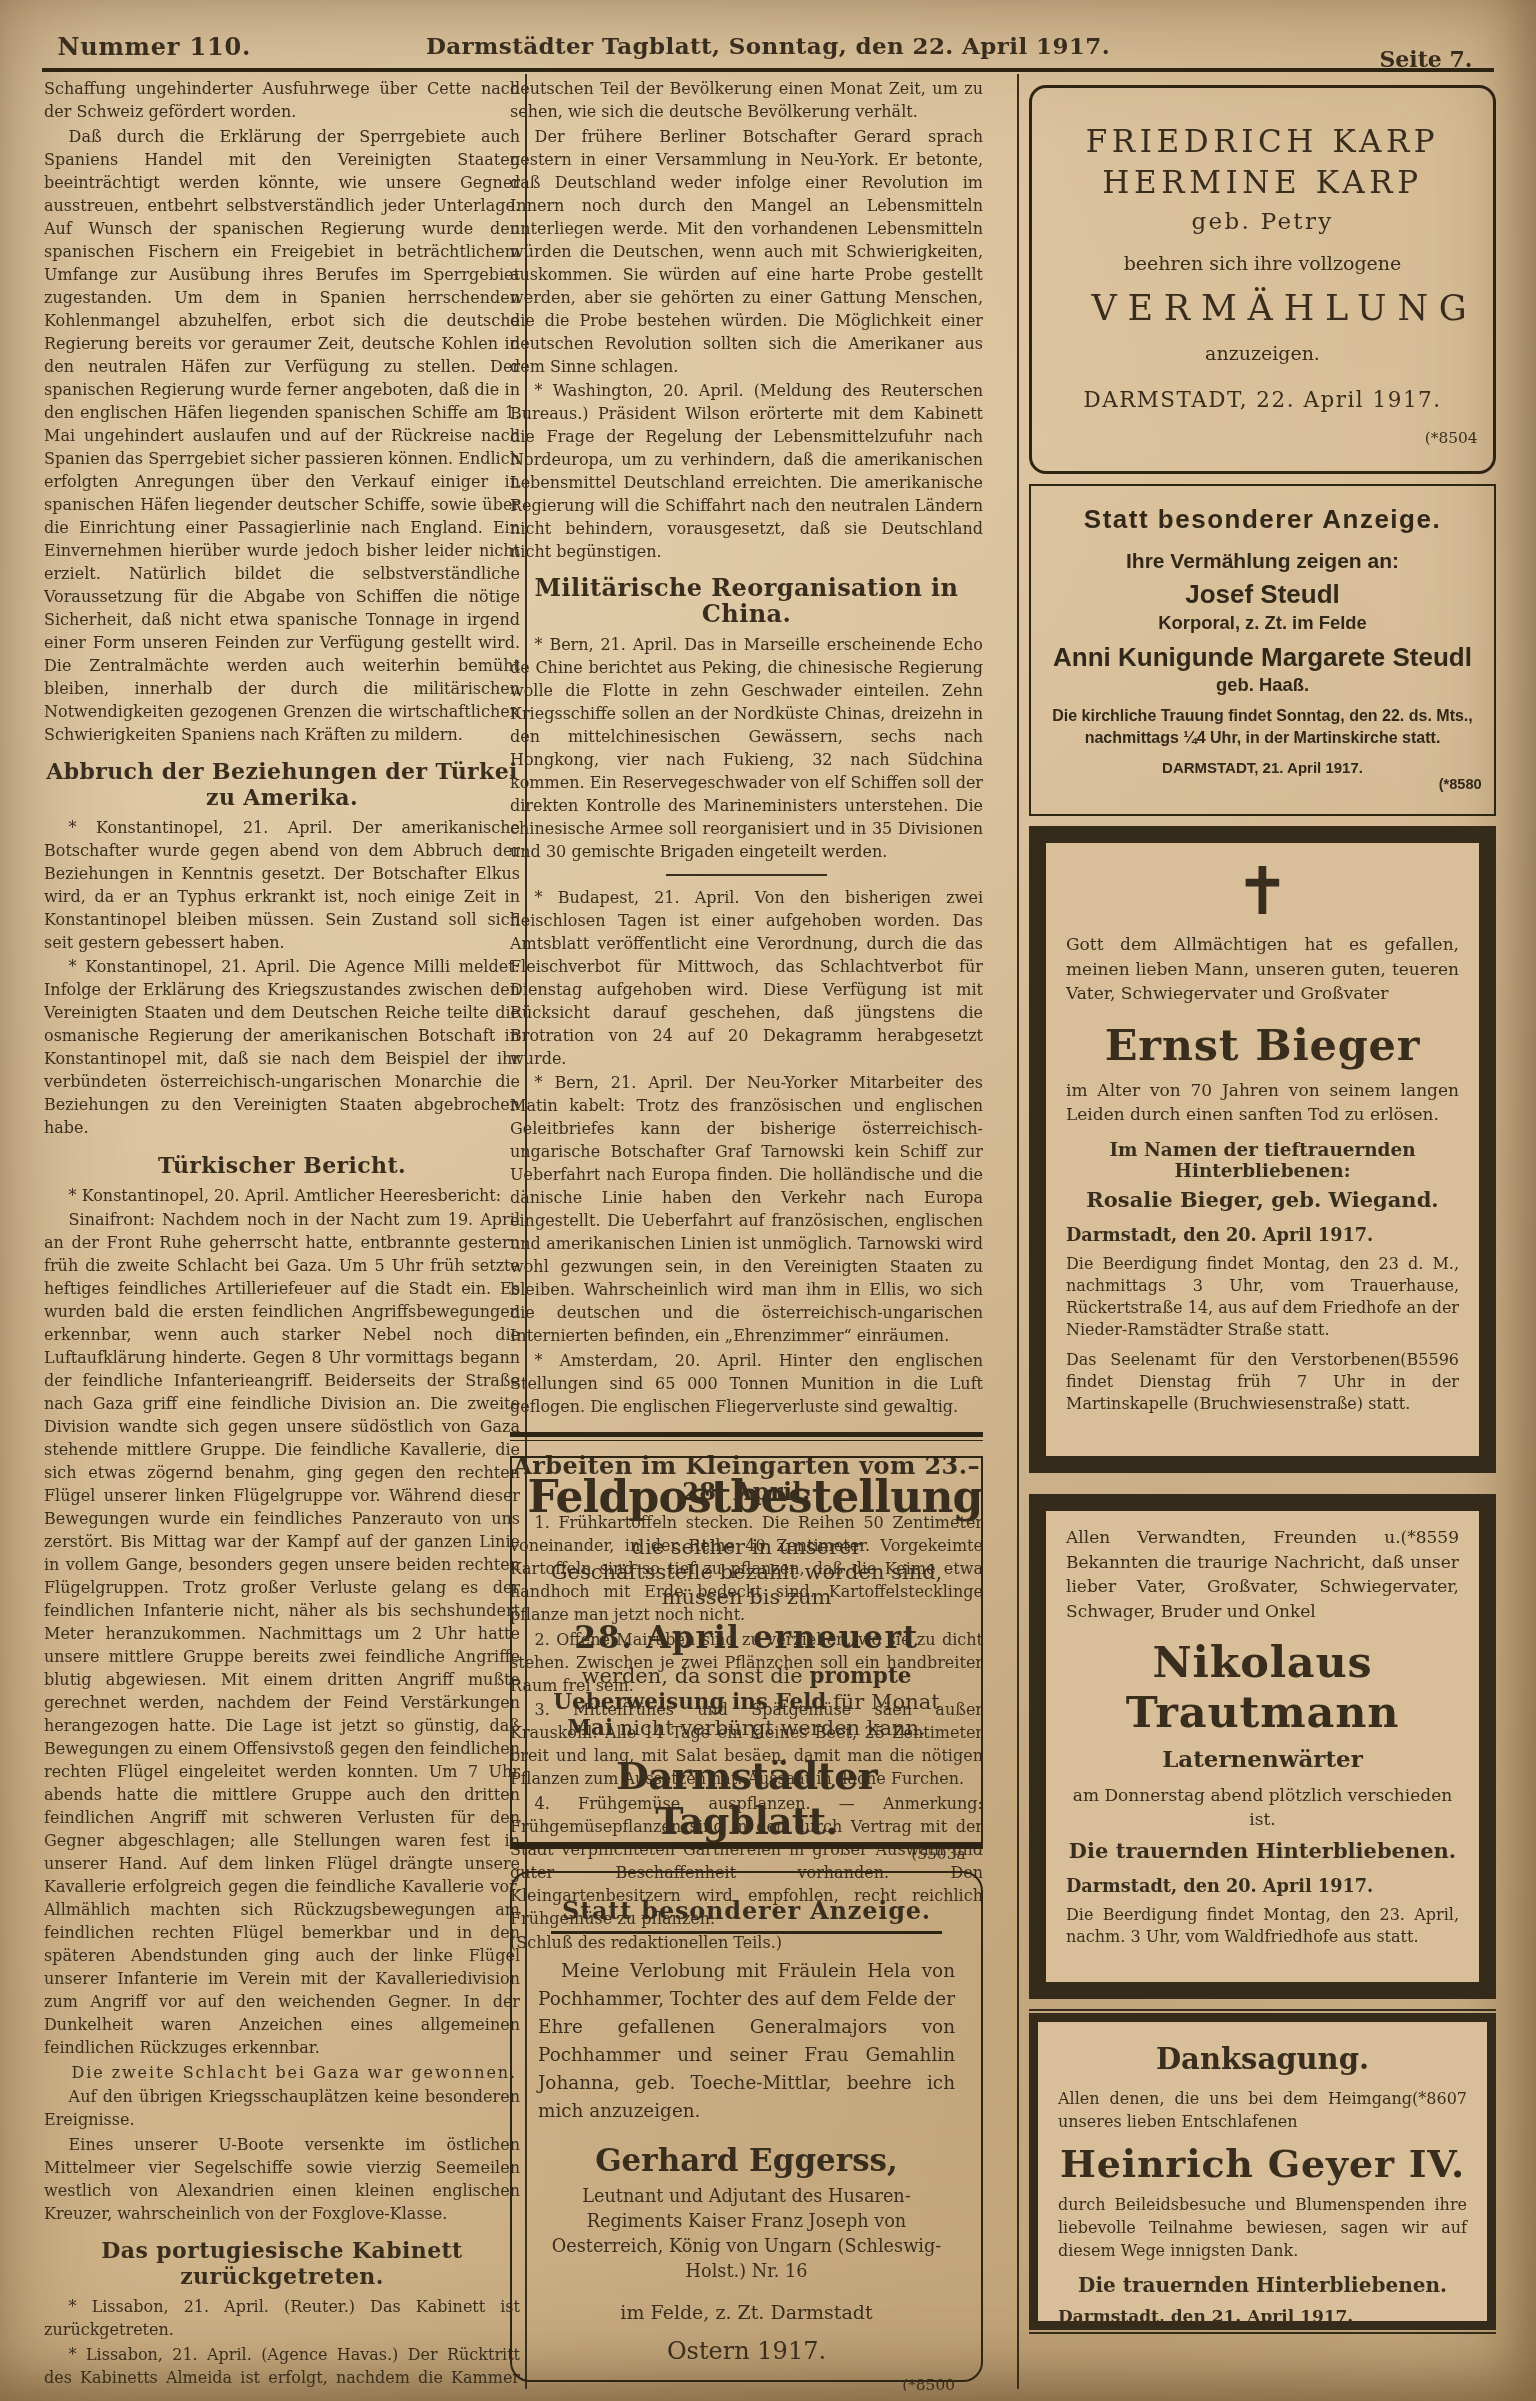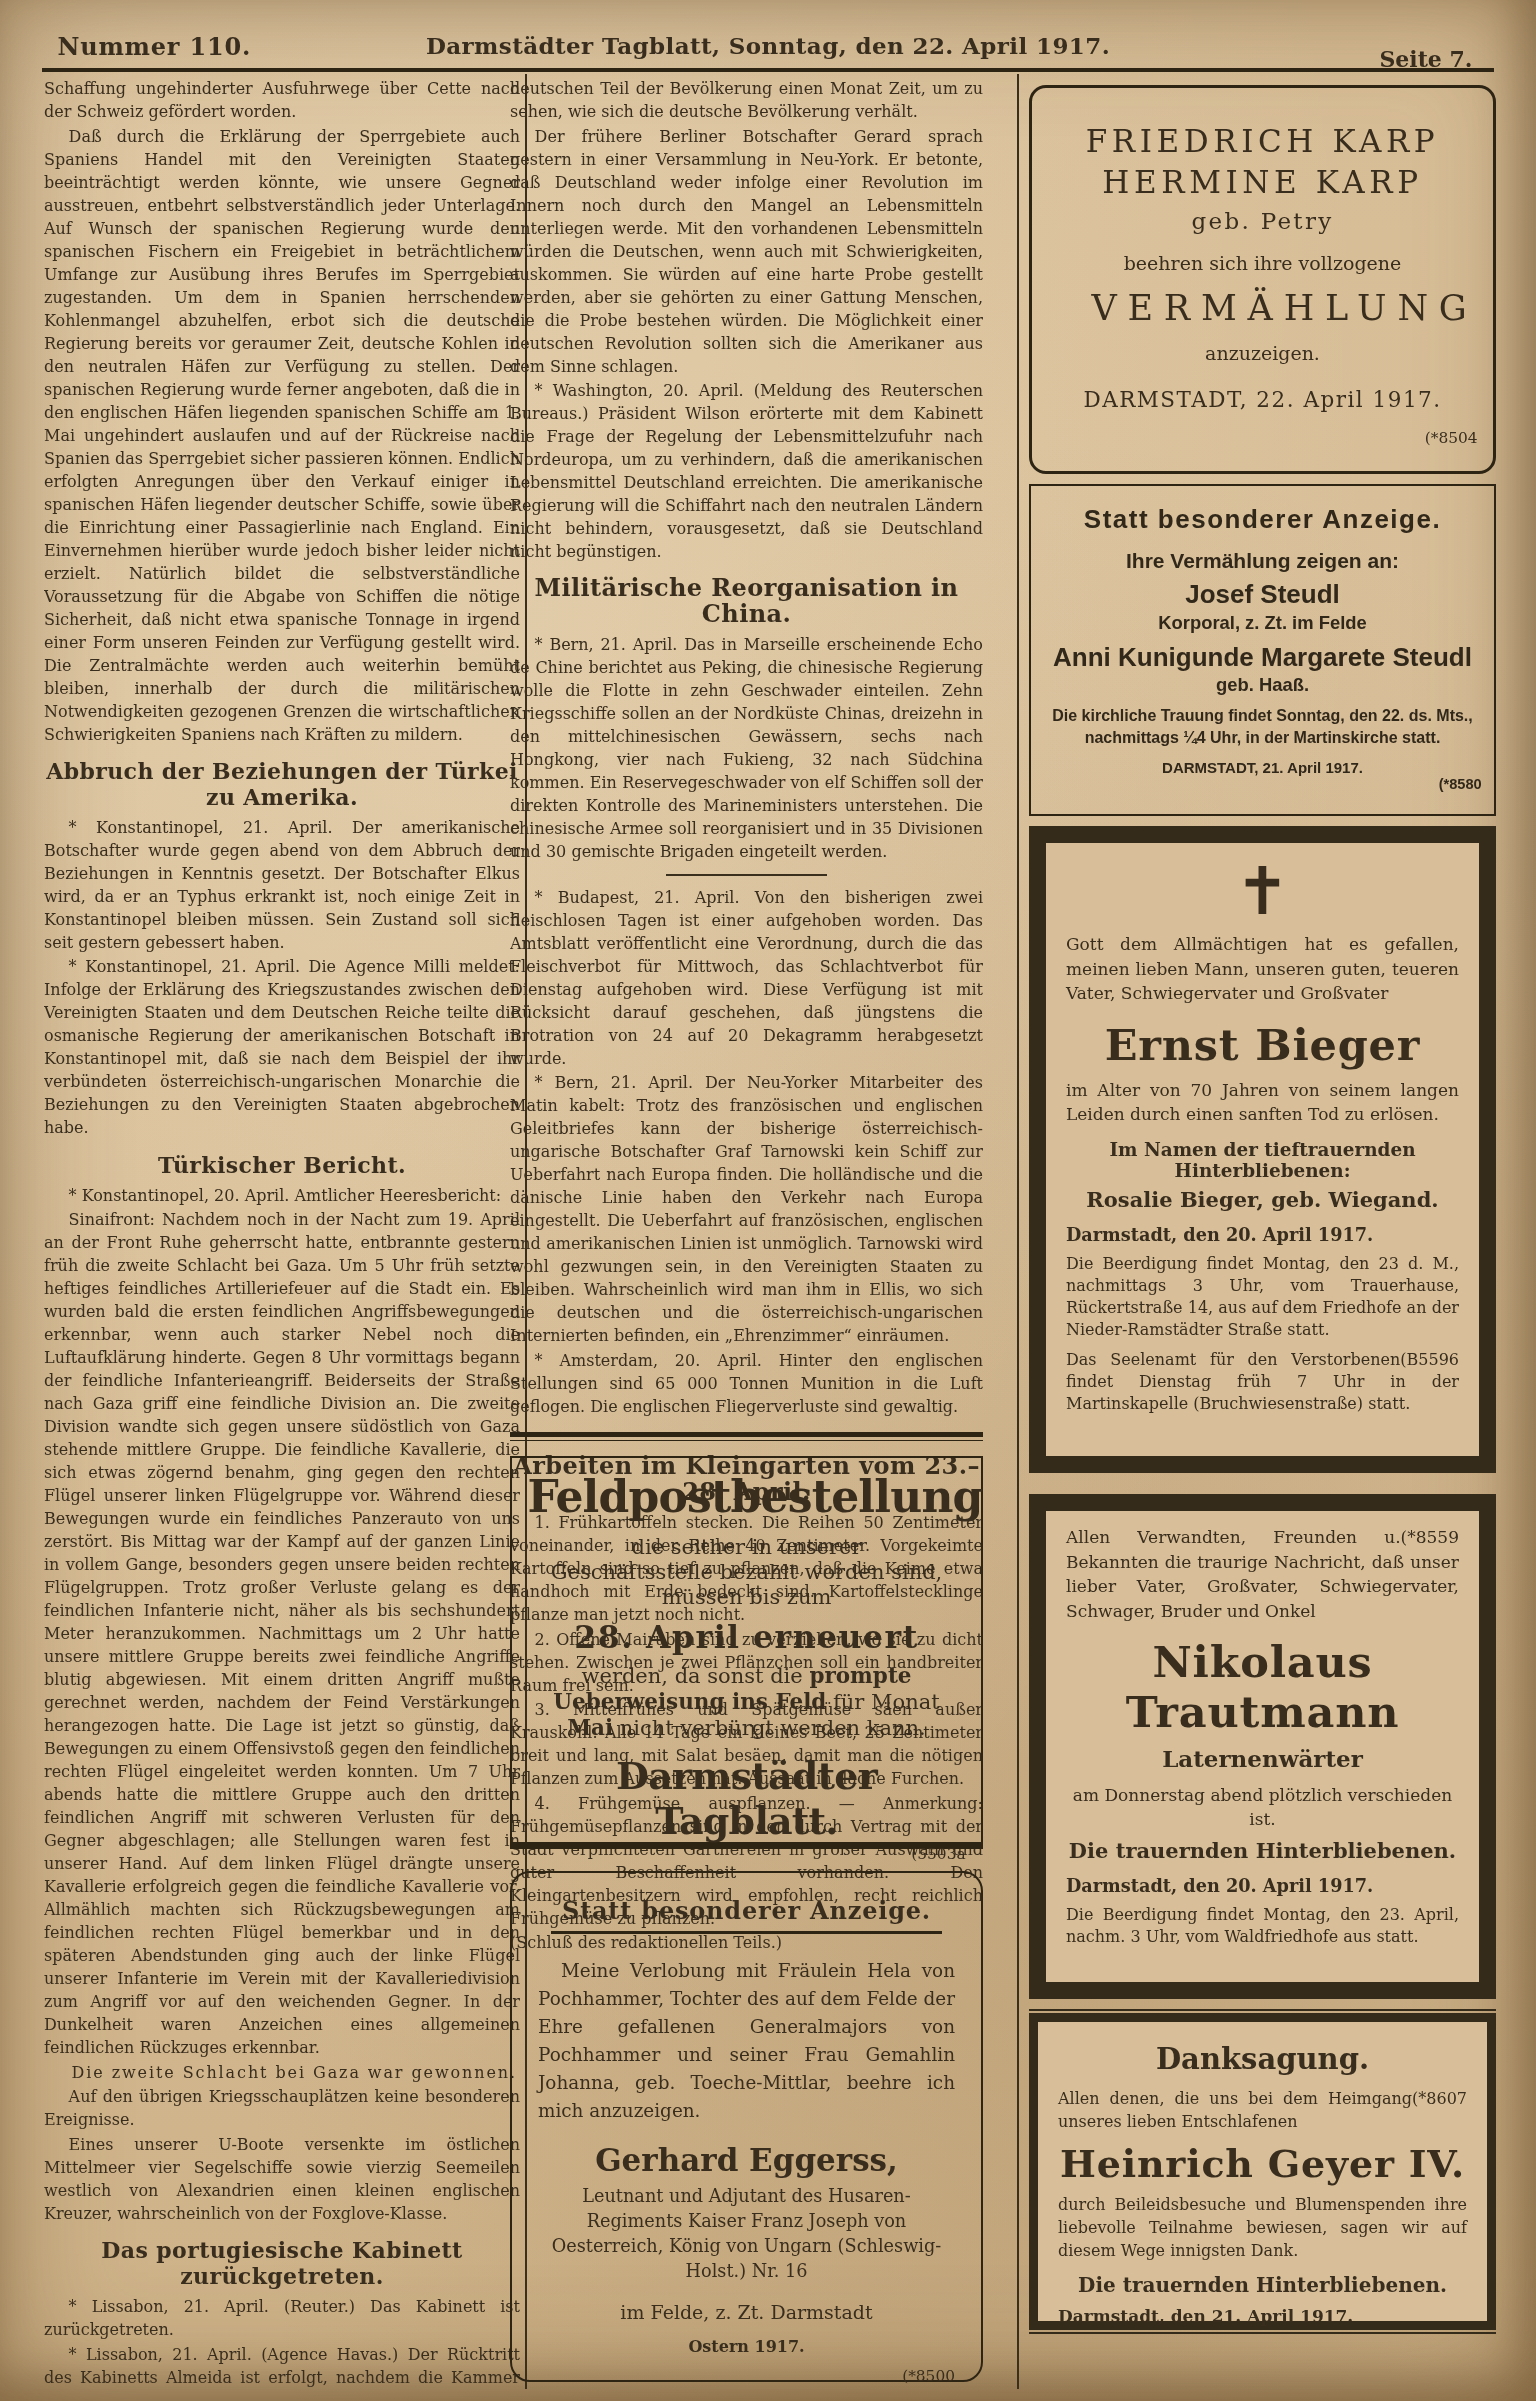--- a/index.html
+++ b/index.html
@@ -48,21 +48,21 @@
   .ad-feldpost .sig{font-size:38px;font-weight:bold;margin-top:12.3px;letter-spacing:-0.8px;}
   .ad-feldpost .ref{font-size:15.4px;text-align:right;margin-top:1.5px;}
   .ad-eggerss{top:1794px;height:511px;border:2.3px solid #2e2414;border-radius:20px;
       padding:23px 26px;text-align:center;}
   .ad-eggerss .h{font-size:24px;font-weight:bold;letter-spacing:0.8px;display:inline-block;
       border-bottom:3.1px solid #2e2414;padding:0 10.8px 6.1px 10.8px;margin-bottom:23px;}
   .ad-eggerss .b{font-size:18.4px;line-height:28px;text-align:justify;text-indent:23px;}
   .ad-eggerss .n{font-size:31px;font-weight:bold;margin:17px 0 6.1px 0;}
   .ad-eggerss .s{font-size:17.7px;line-height:25px;}
   .ad-eggerss .pl{font-size:19px;margin-top:17px;text-align:center;}
-  .ad-eggerss .dt{font-size:16px;font-weight:bold;margin-top:14px;}
+  .ad-eggerss .dt{font-size:24px;font-weight:normal;margin-top:14px;}
   .ad-eggerss .ref{font-size:15.4px;text-align:right;margin-top:10.8px;}
   
   .rbox{position:absolute;left:0;right:0;box-sizing:border-box;text-align:center;}
   .ad-karp{top:7.7px;height:389px;border:3.1px solid #2e2414;border-radius:17px;padding:31px 15.4px 12.3px 15.4px;}
   .ad-karp .n{font-size:31px;letter-spacing:4.6px;margin:4.6px 0;}
   .ad-karp .g{font-size:23px;letter-spacing:2.3px;margin:7.7px 0 18.4px 0;}
   .ad-karp .l{font-size:19px;margin:4.6px 0;}
   .ad-karp .v{font-size:35px;letter-spacing:10.8px;margin:14px 0;text-align:right;}
   .ad-karp .d{font-size:21.5px;letter-spacing:1.5px;margin-top:23px;}
   .ad-karp .ref{font-size:15.4px;text-align:right;margin-top:17px;}

